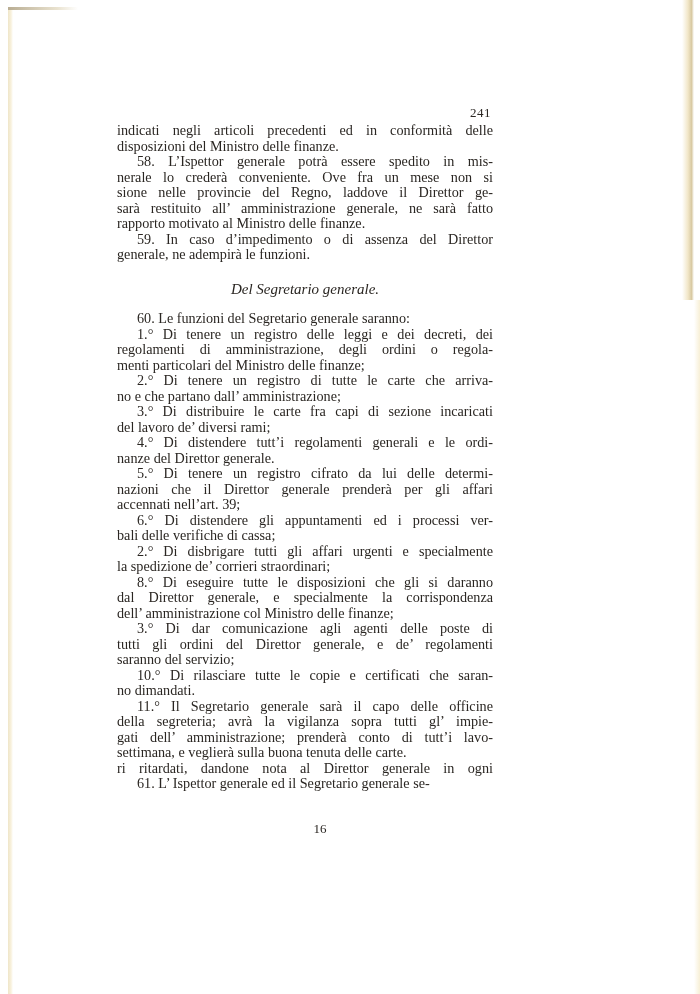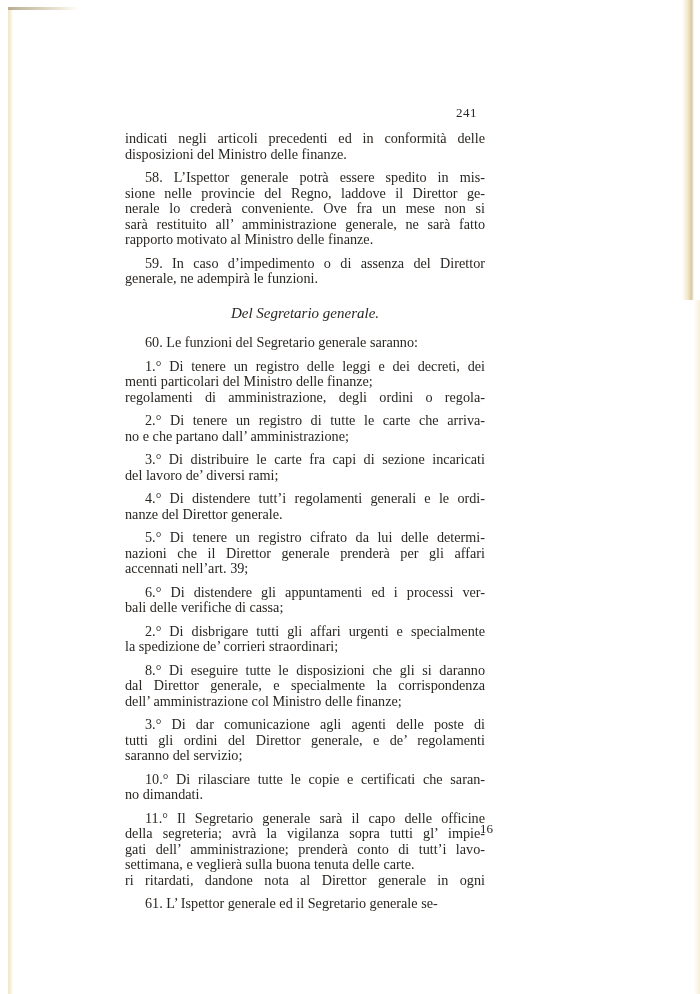--- a/index.html
+++ b/index.html
@@ -22,74 +22,74 @@
       background: linear-gradient(to right, #ffffff, #f1e6c7 50%, #d8c9a2 80%, #ffffff);
     }
     .edge-right-low {
       position: absolute; right: 0; top: 300px; width: 6px; height: 694px;
       background: linear-gradient(to right, #ffffff, #f7efd6);
     }
     .page {
       position: absolute; left: 117px; top: 105px; width: 376px;
     }
     .folio {
-      position: absolute; right: 16px; top: 0; font-size: 13px;
+      position: absolute; right: 2px; top: 0; font-size: 13px;
       letter-spacing: 0.5px;
     }
     .text {
       position: absolute; left: 0; top: 18px; width: 376px;
       font-size: 14.2px; line-height: 15.5px;
     }
-    .text p { margin: 8px; text-align: justify; text-align-last: left; }
+    .text p { margin: 0; text-align: justify; text-align-last: left; }
     .text p.heading {
       font-style: italic; text-align: right; text-align-last: center;
       font-size: 15px; margin: 19px 0 14px 0;
     }
     .line { display: block; white-space: nowrap; text-align: justify; text-align-last: justify; }
     .line.last { text-align-last: left; }
     .indent1 { padding-left: 20px; }
     .sig {
       position: absolute; left: 0; width: 376px; top: 716px;
-      text-align: right; font-size: 13px; padding-left: 30px; box-sizing: border-box;
+      text-align: center; font-size: 13px; padding-left: 30px; box-sizing: border-box;
     }
   </style>
 </head>
 <body>
 
 <div class="edge-left"></div>
 <div class="edge-top"></div>
 <div class="edge-right"></div>
 <div class="edge-right-low"></div>
 
 <div class="page">
   <div class="folio">241</div>
   <div class="text" id="body-text">
       <p>
         <span class="line">indicati negli articoli precedenti ed in conformità delle</span>
         <span class="line last">disposizioni del Ministro delle finanze.</span>
       </p>
       <p>
         <span class="line indent1">58. L’Ispettor generale potrà essere spedito in mis-</span>
+        <span class="line">nerale lo crederà conveniente. Ove fra un mese non si</span>
         <span class="line">sione nelle provincie del Regno, laddove il Direttor ge-</span>
-        <span class="line">nerale lo crederà conveniente. Ove fra un mese non si</span>
         <span class="line">sarà restituito all’ amministrazione generale, ne sarà fatto</span>
         <span class="line last">rapporto motivato al Ministro delle finanze.</span>
       </p>
       <p>
         <span class="line indent1">59. In caso d’impedimento o di assenza del Direttor</span>
         <span class="line last">generale, ne adempirà le funzioni.</span>
       </p>
       <p class="heading">Del Segretario generale.</p>
       <p>
         <span class="line last indent1">60. Le funzioni del Segretario generale saranno:</span>
       </p>
       <p>
         <span class="line indent1">1.° Di tenere un registro delle leggi e dei decreti, dei</span>
+        <span class="line">regolamenti di amministrazione, degli ordini o regola-</span>
         <span class="line last">menti particolari del Ministro delle finanze;</span>
-        <span class="line">regolamenti di amministrazione, degli ordini o regola-</span>
       </p>
       <p>
         <span class="line indent1">2.° Di tenere un registro di tutte le carte che arriva-</span>
         <span class="line last">no e che partano dall’ amministrazione;</span>
       </p>
       <p>
         <span class="line indent1">3.° Di distribuire le carte fra capi di sezione incaricati</span>
         <span class="line last">del lavoro de’ diversi rami;</span>
       </p>
       <p>

